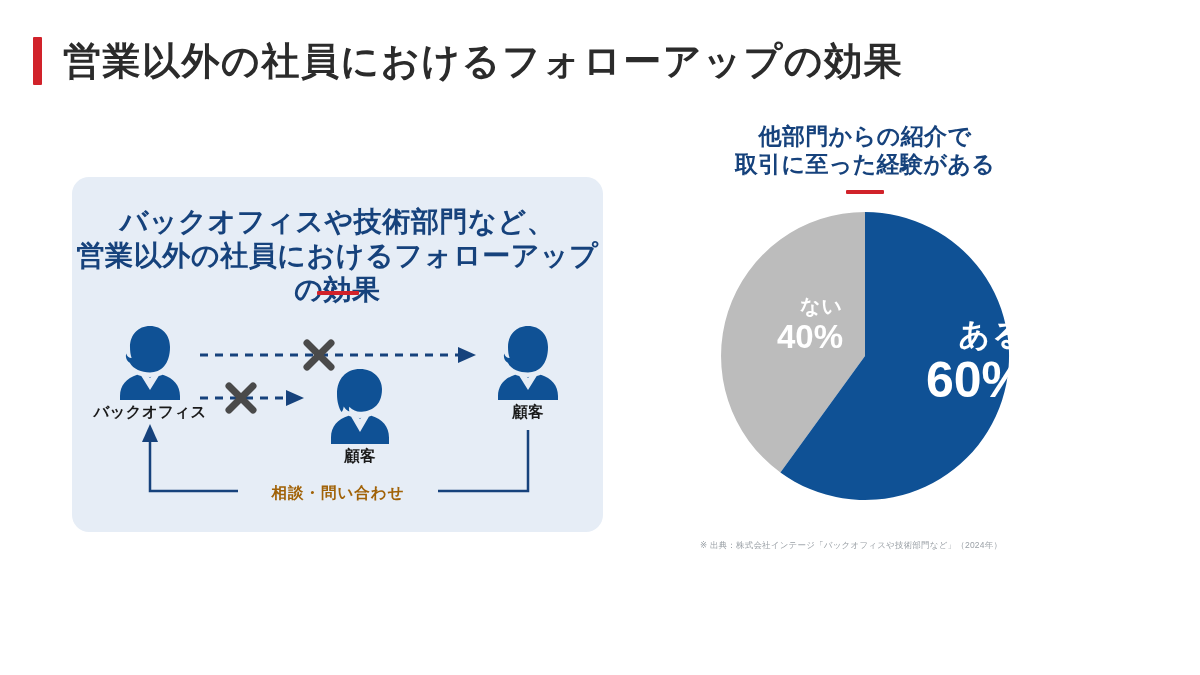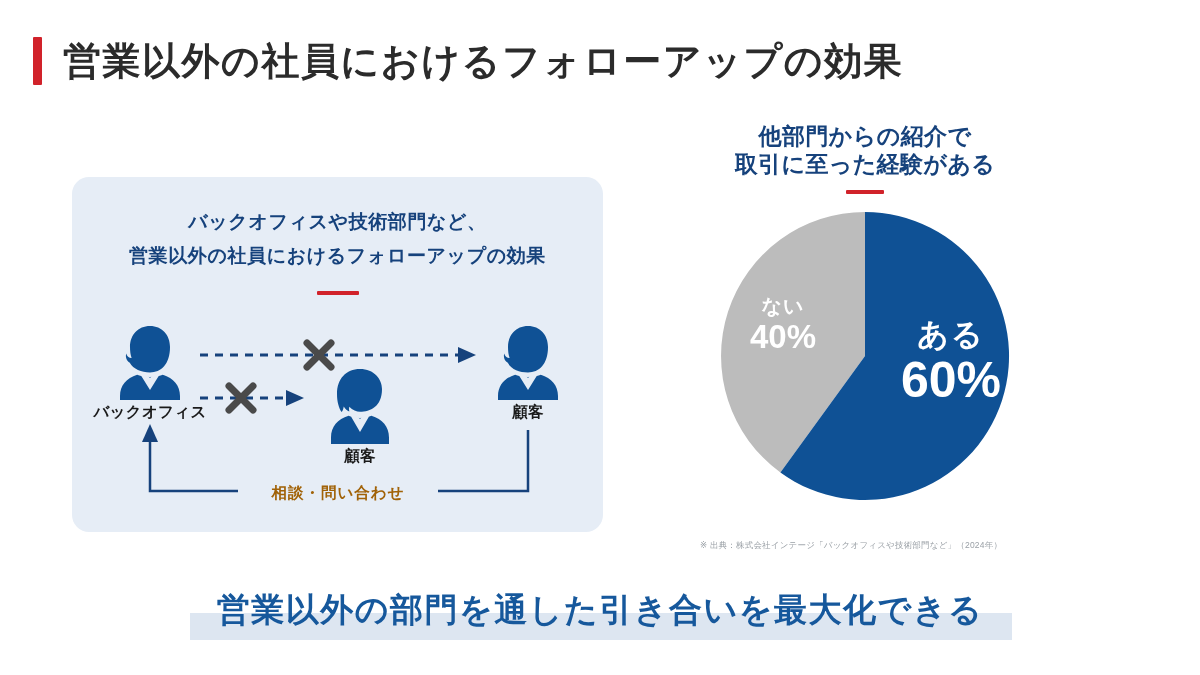--- a/index.html
+++ b/index.html
@@ -62,21 +62,21 @@
     border-radius: 17px;
   }
   .panel-head {
     position: absolute;
     left: 0;
     top: 28px;
     width: 531px;
     text-align: center;
     color: #16427c;
     font-weight: 700;
-    font-size: 19px;
+    font-size: 28px;
     line-height: 34px;
     letter-spacing: 0.6px;
   }
   .panel-head .l2 { display: block; }
   .panel-rule {
     position: absolute;
     left: 50%;
     top: 114px;
     margin-left: -21px;
     width: 42px;
@@ -159,21 +159,21 @@
   }
   .pie-svg {
     position: absolute;
     left: 27px;
     top: 86px;
     width: 296px;
     height: 296px;
   }
   .slice-label {
     position: absolute;
-    text-align: center;
+    text-align: right;
     color: #ffffff;
     font-weight: 700;
     line-height: 1.08;
   }
   .slice-label .s-name { display: block; }
   .slice-label .s-val  { display: block; }
 
   .label-aru {
     left: 186px;
     top: 196px;
@@ -330,18 +330,14 @@
     </div>
 
     <div class="slice-label label-nai">
       <span class="s-name">ない</span>
       <span class="s-val">40%</span>
     </div>
 
     <div class="source-note">※ 出典：株式会社インテージ「バックオフィスや技術部門など」（2024年）</div>
   </div>
 
-  <div class="banner">
-    <div class="banner-band"></div>
-    <div class="banner-text">営業以外の部門を通した引き合いを最大化できる</div>
-  </div>
 
 </div>
 
 </body></html>

